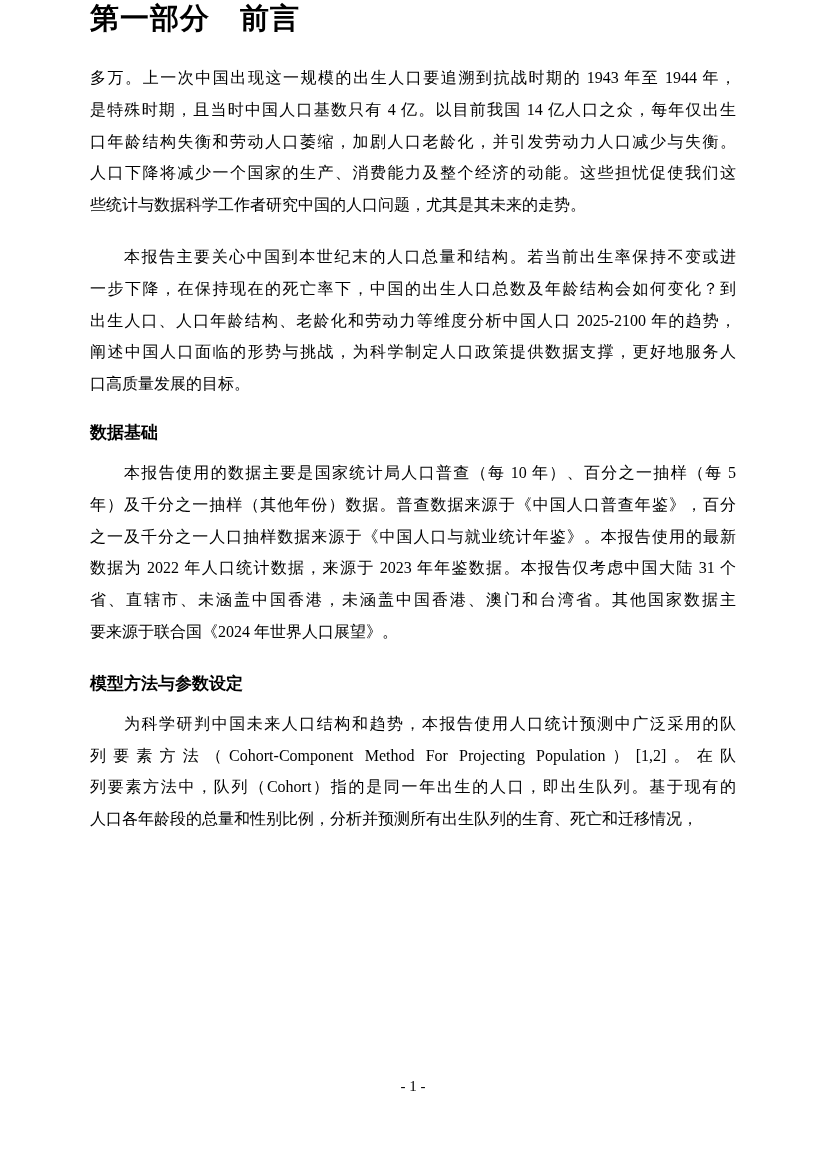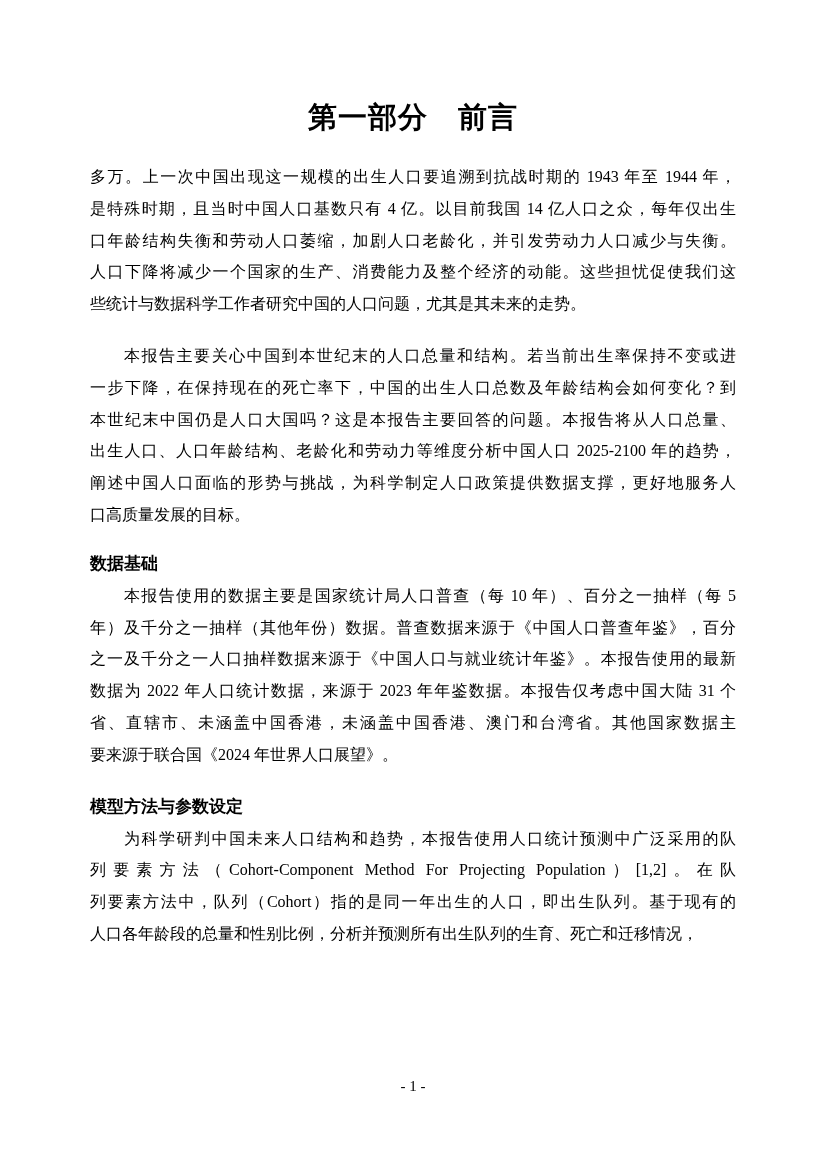--- a/index.html
+++ b/index.html
@@ -11,22 +11,21 @@
     overflow: hidden;
     color: #000000;
     font-family: "Liberation Serif", serif;
   }
   .page {
     position: absolute;
     inset: 0;
     padding: 0 90px;
   }
   .doc-title {
-    margin-top: 99px;
-    text-align: center;
+    text-align: left;
     font-family: "Liberation Sans", sans-serif;
     font-weight: 700;
     font-size: 29px;
     line-height: 36px;
     letter-spacing: 1px;
   }
   .doc-body { margin-top: 26px; }
   .para { text-align: justify; }
   .para + .para { margin-top: 20px; }
   .para .line {
@@ -44,21 +43,21 @@
     text-align-last: left;
     white-space: normal;
   }
   .heading {
     margin-top: 17px;
     font-family: "Liberation Sans", sans-serif;
     font-weight: 700;
     font-size: 17px;
     line-height: 32px;
   }
-  .heading + .para { margin-top: 0; }
+  .heading + .para { margin-top: 8px; }
   .heading.h2 { margin-top: 20px; }
   .footer {
     position: absolute;
     left: 0;
     right: 0;
     bottom: 74px;
     text-align: center;
     font-size: 15px;
     font-family: "Liberation Serif", serif;
   }
@@ -73,21 +72,20 @@
       <div class="para">
         <div class="line">多万。上一次中国出现这一规模的出生人口要追溯到抗战时期的 1943 年至 1944 年，</div>
         <div class="line">是特殊时期，且当时中国人口基数只有 4 亿。以目前我国 14 亿人口之众，每年仅出生</div>
         <div class="line">口年龄结构失衡和劳动人口萎缩，加剧人口老龄化，并引发劳动力人口减少与失衡。</div>
         <div class="line">人口下降将减少一个国家的生产、消费能力及整个经济的动能。这些担忧促使我们这</div>
         <div class="line last">些统计与数据科学工作者研究中国的人口问题，尤其是其未来的走势。</div>
       </div>
       <div class="para">
         <div class="line first">本报告主要关心中国到本世纪末的人口总量和结构。若当前出生率保持不变或进</div>
         <div class="line">一步下降，在保持现在的死亡率下，中国的出生人口总数及年龄结构会如何变化？到</div>
-        <div class="line">本世纪末中国仍是人口大国吗？这是本报告主要回答的问题。本报告将从人口总量、</div>
         <div class="line">出生人口、人口年龄结构、老龄化和劳动力等维度分析中国人口 2025-2100 年的趋势，</div>
         <div class="line">阐述中国人口面临的形势与挑战，为科学制定人口政策提供数据支撑，更好地服务人</div>
         <div class="line last">口高质量发展的目标。</div>
       </div>
       <div class="heading">数据基础</div>
       <div class="para">
         <div class="line first">本报告使用的数据主要是国家统计局人口普查（每 10 年）、百分之一抽样（每 5</div>
         <div class="line">年）及千分之一抽样（其他年份）数据。普查数据来源于《中国人口普查年鉴》，百分</div>
         <div class="line">之一及千分之一人口抽样数据来源于《中国人口与就业统计年鉴》。本报告使用的最新</div>
         <div class="line">数据为 2022 年人口统计数据，来源于 2023 年年鉴数据。本报告仅考虑中国大陆 31 个</div>

